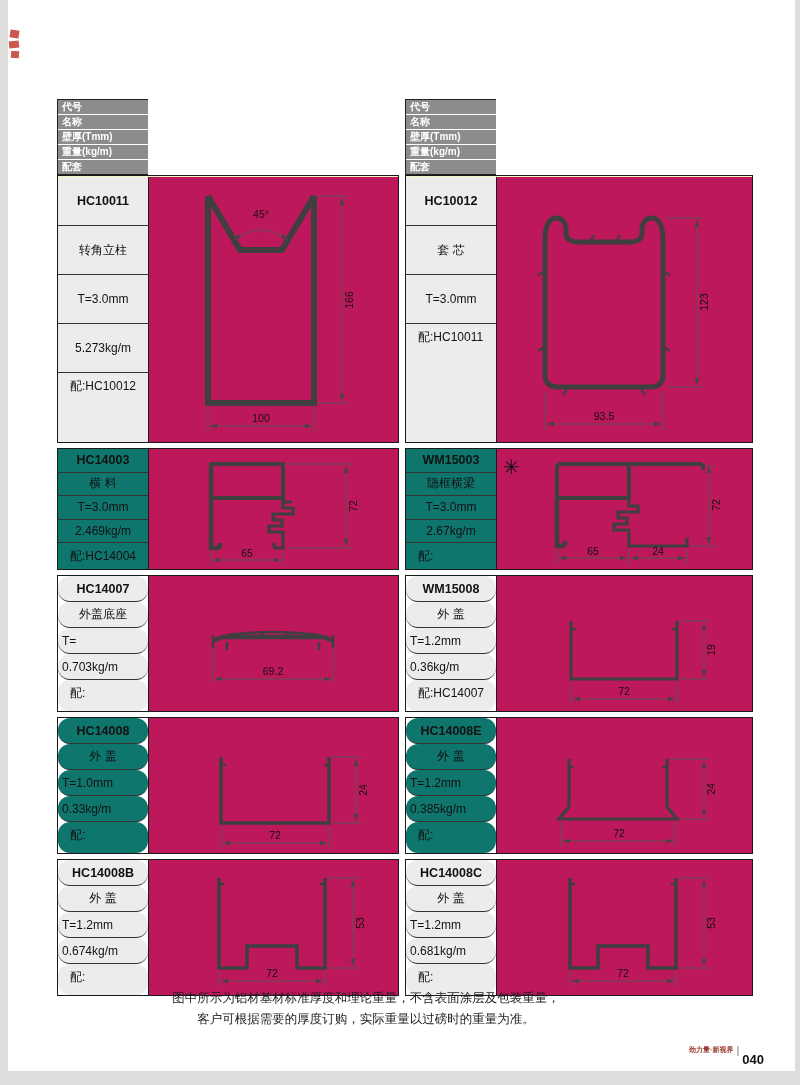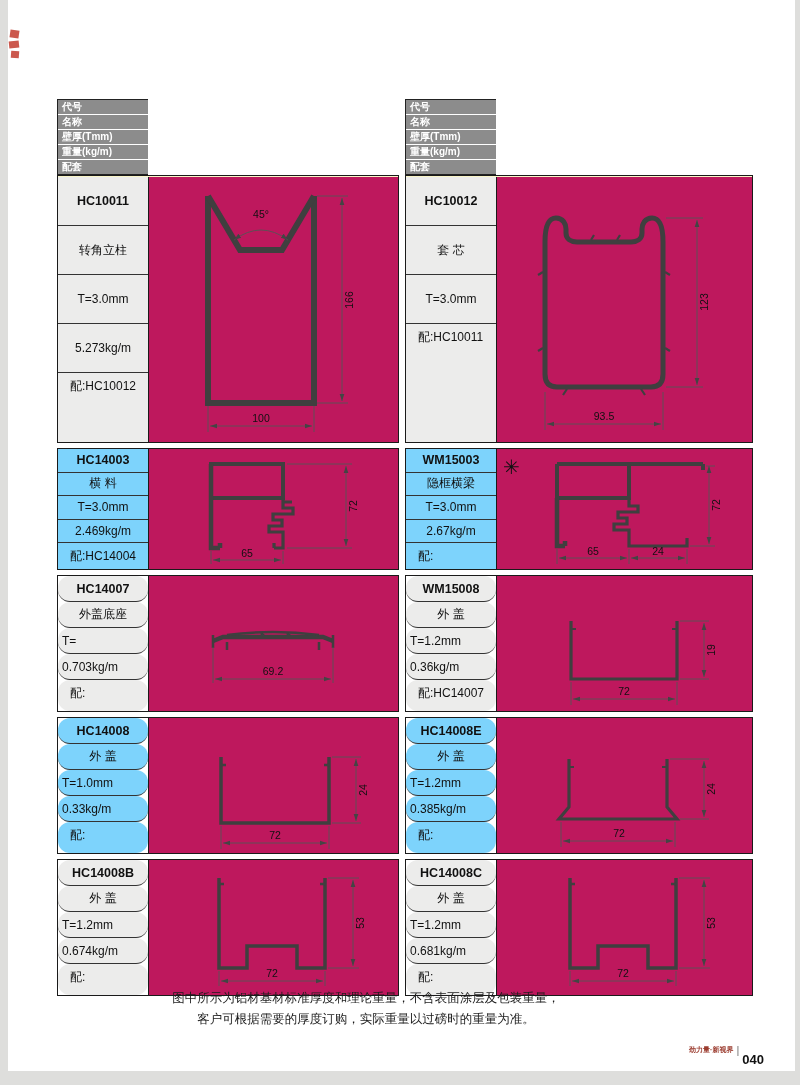--- a/index.html
+++ b/index.html
@@ -30,21 +30,21 @@
   .legend{flex:1;background:#f9f5c8;border:1.5px solid #1a1a1a;display:flex;align-items:center;justify-content:center;
      font-size:20px;font-weight:bold;color:#111;letter-spacing:2px;}
 
   
   .row{display:flex;border:1.5px solid #1a1a1a;margin-bottom:5px;background:#fff;}
   .row.h1{height:265px;}
   .row.h2{height:120px;}
   .row.h3{height:135px;}
   .info{width:90px;border-right:1.5px solid #1a1a1a;display:flex;flex-direction:column;}
   .gray .info .cell{background:#ececeb;}
-  .yellow .info .cell{background:#7dd3fc;}
+  .yellow .info .cell{background:#0f766e;}
   .cell{border-bottom:1px solid #333;display:flex;align-items:center;justify-content:center;
      font-size:12px;color:#111;overflow:hidden;white-space:nowrap;}
   .cell.code{font-weight:bold;font-size:12.5px;}
   .cell.match{border-bottom:none;flex:1;align-items:flex-start;justify-content:flex-start;padding:5px 0 0 12px;}
   .h1 .cell{height:48px;}
   .h2 .cell{height:22.5px;}
   .h3 .cell{height:25px;border-radius:12px;}
   .h3 .cell.thick,.h3 .cell.weight{justify-content:flex-start;padding-left:4px;}
   .draw{flex:1;position:relative;display:flex;align-items:center;justify-content:center;background:#be185d;}
   .asterisk{position:absolute;left:6px;top:6px;font-size:20px;color:#111;font-weight:bold;}

